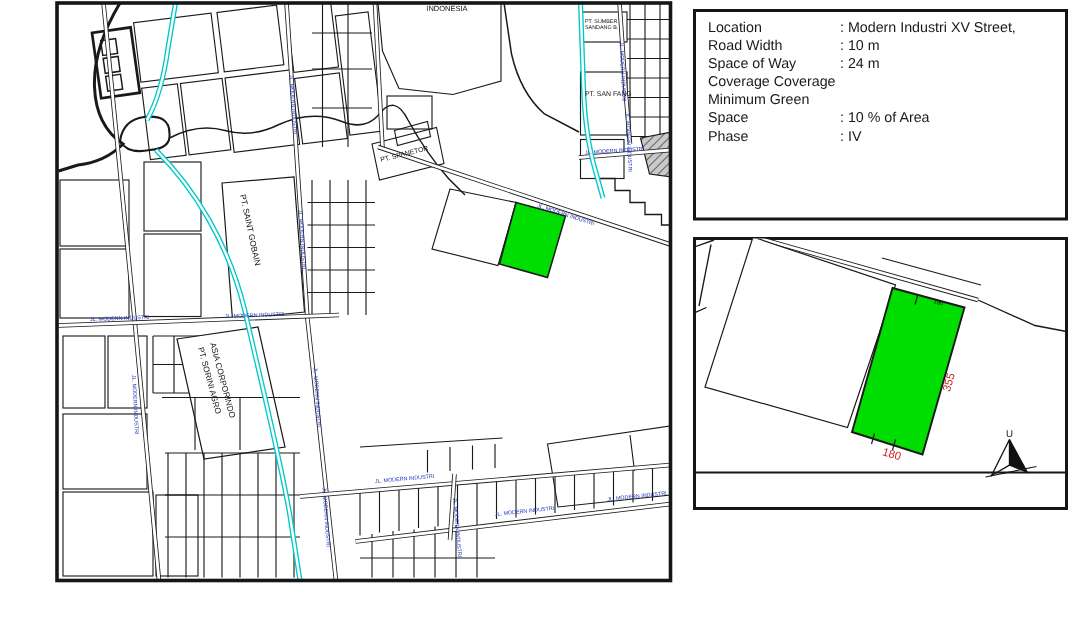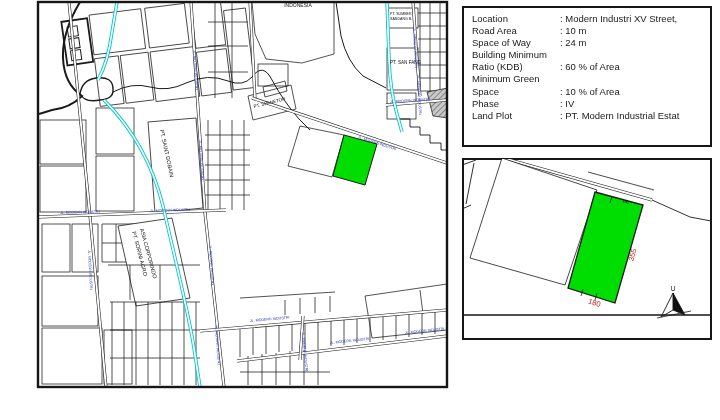--- a/index.html
+++ b/index.html
@@ -27,50 +27,42 @@
 <body>
 
 <div id="stage">
 
   <div class="info-panel">
     <div class="info-row">
       <span class="lbl">Location</span>
       <span class="val">: Modern Industri XV Street,</span>
     </div>
     <div class="info-row">
-      <span class="lbl">Road Area</span>
+      <span class="lbl">Road Width</span>
       <span class="val">: 10 m</span>
     </div>
     <div class="info-row">
       <span class="lbl">Space of Way</span>
       <span class="val">: 24 m</span>
     </div>
     <div class="info-row">
-      <span class="lbl">Building Minimum</span>
+      <span class="lbl">Coverage Coverage</span>
       <span class="val"></span>
-    </div>
-    <div class="info-row">
-      <span class="lbl">Ratio (KDB)</span>
-      <span class="val">: 60 % of Area</span>
     </div>
     <div class="info-row">
       <span class="lbl">Minimum Green</span>
       <span class="val"></span>
     </div>
     <div class="info-row">
       <span class="lbl">Space</span>
       <span class="val">: 10 % of Area</span>
     </div>
     <div class="info-row">
       <span class="lbl">Phase</span>
       <span class="val">: IV</span>
-    </div>
-    <div class="info-row">
-      <span class="lbl">Land Plot</span>
-      <span class="val">: PT. Modern Industrial Estat</span>
     </div>
   </div>
 
   <div class="detail-panel"></div>
 
   <svg width="720" height="420" viewBox="0 0 720 420" style="z-index:2;">
     <defs>
       <clipPath id="clipMap">
           <rect x="38" y="2" width="409" height="385"></rect>
         </clipPath>

